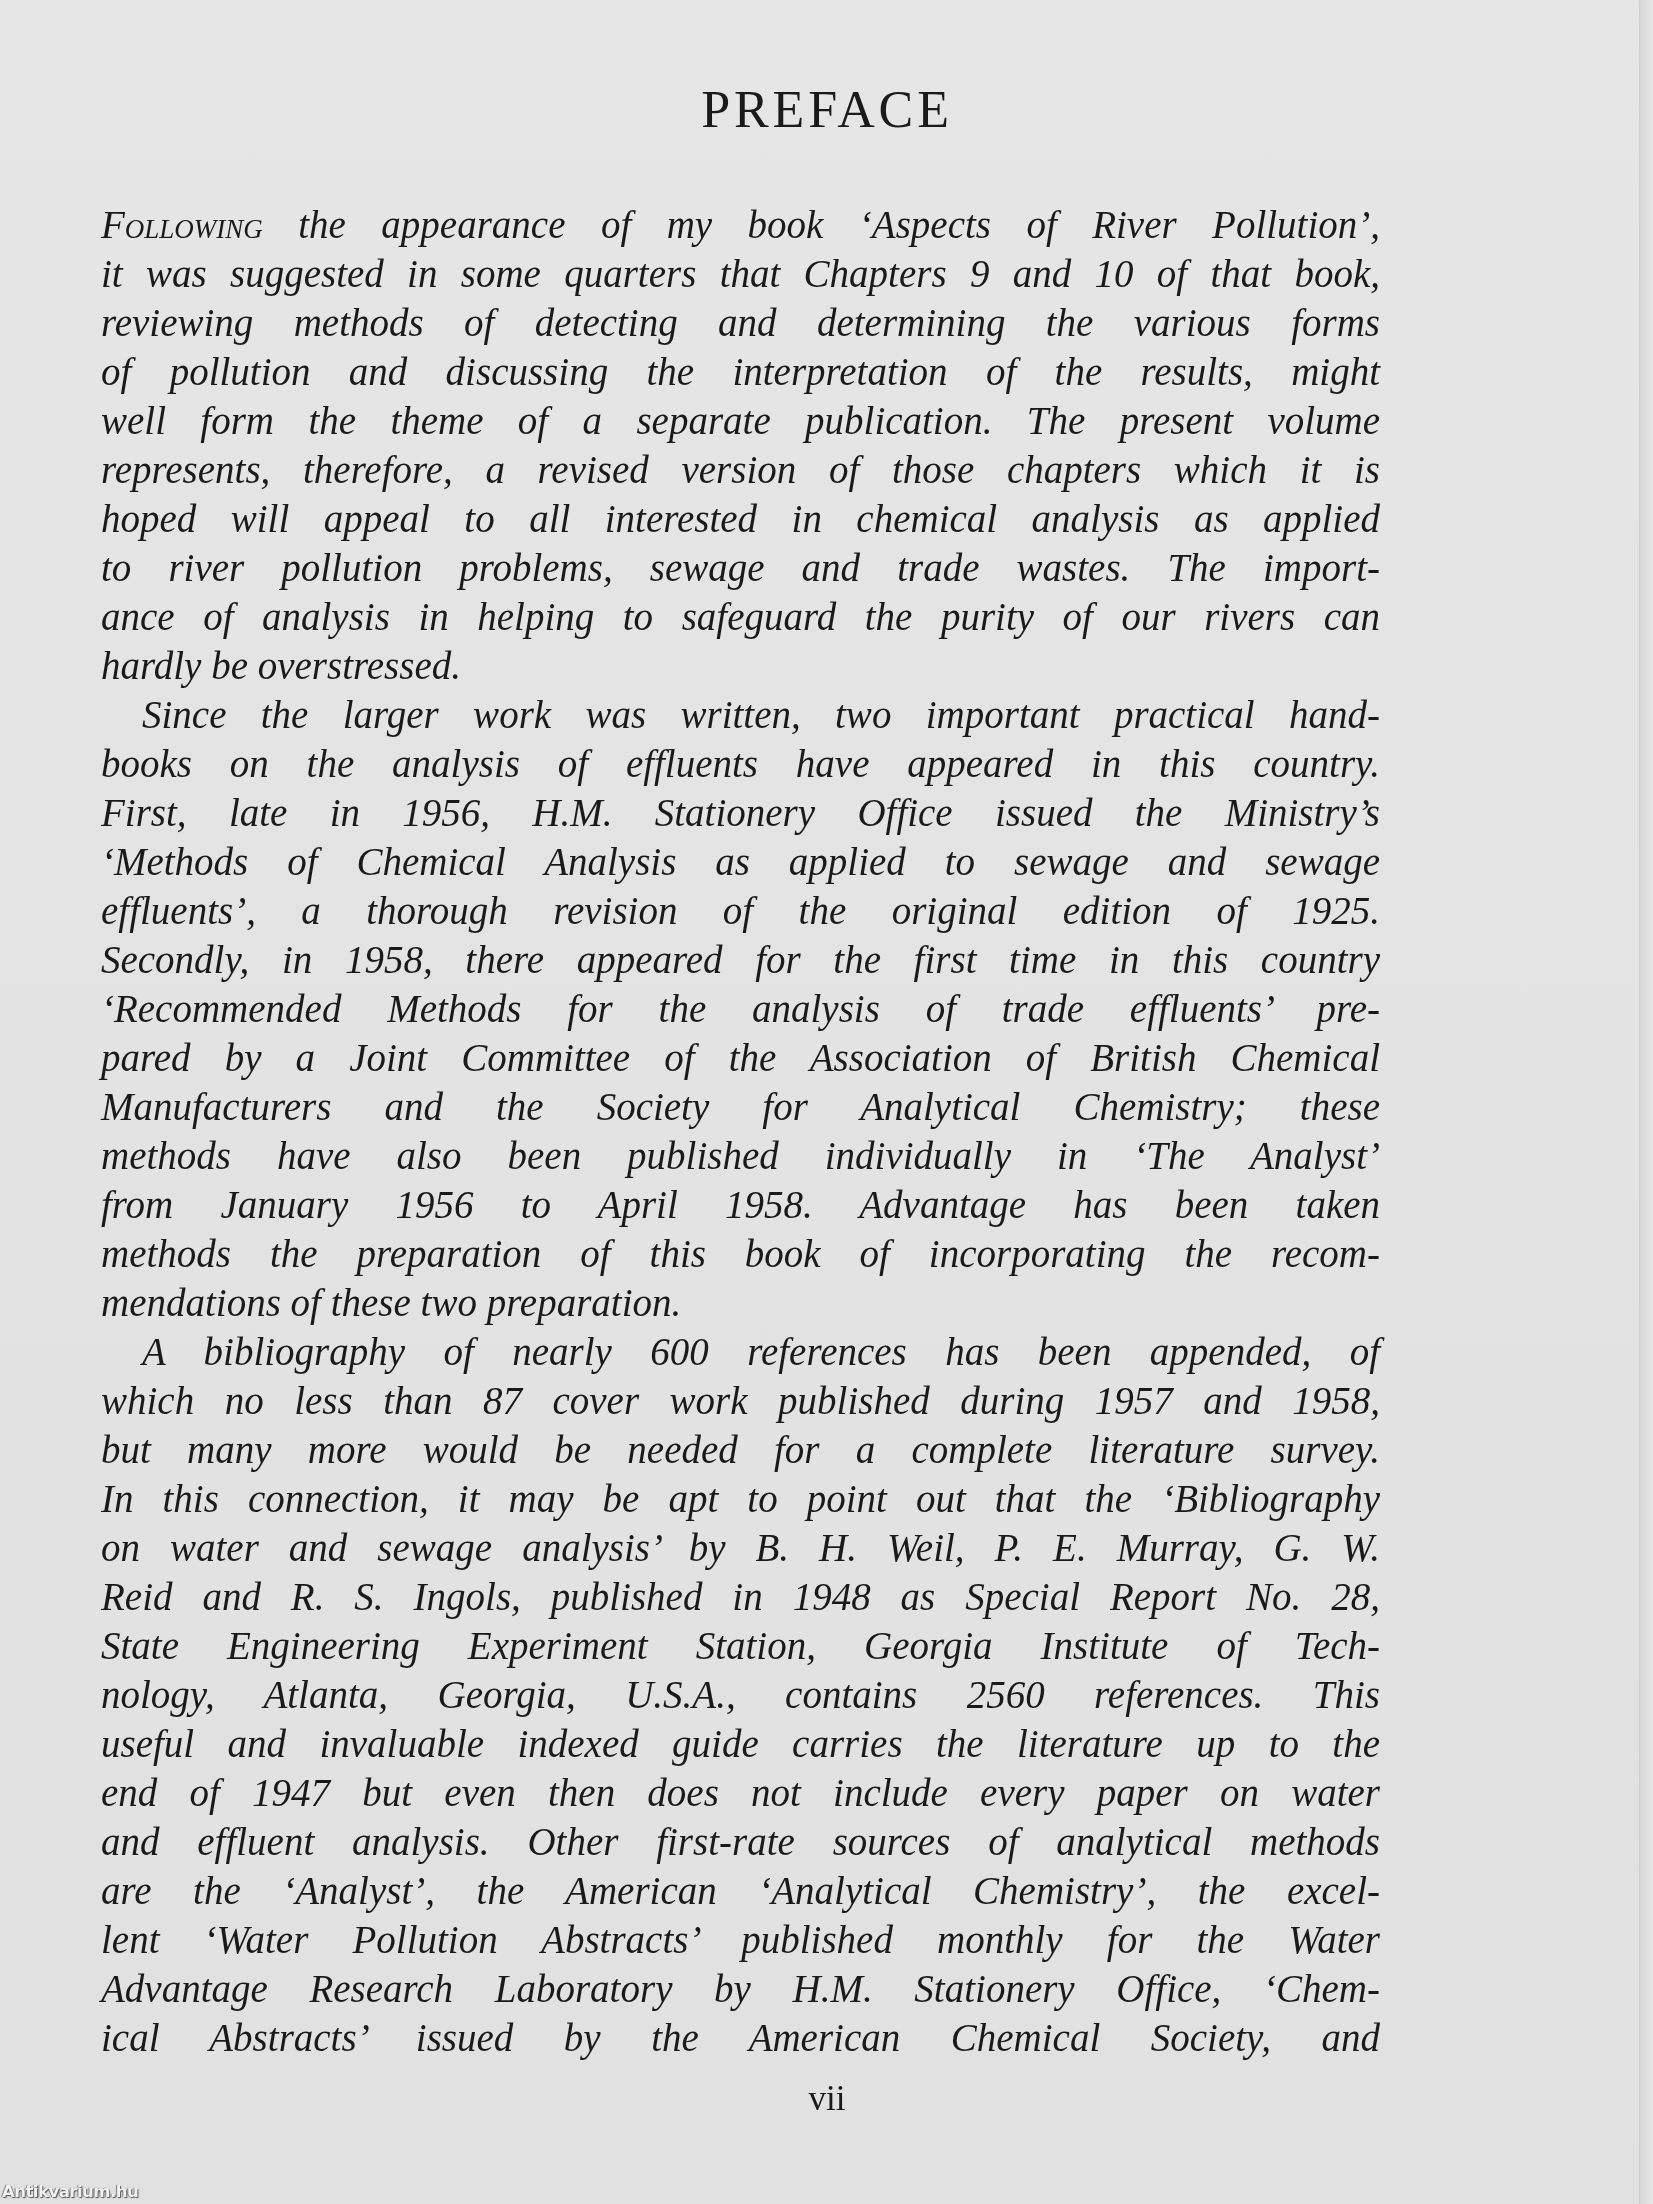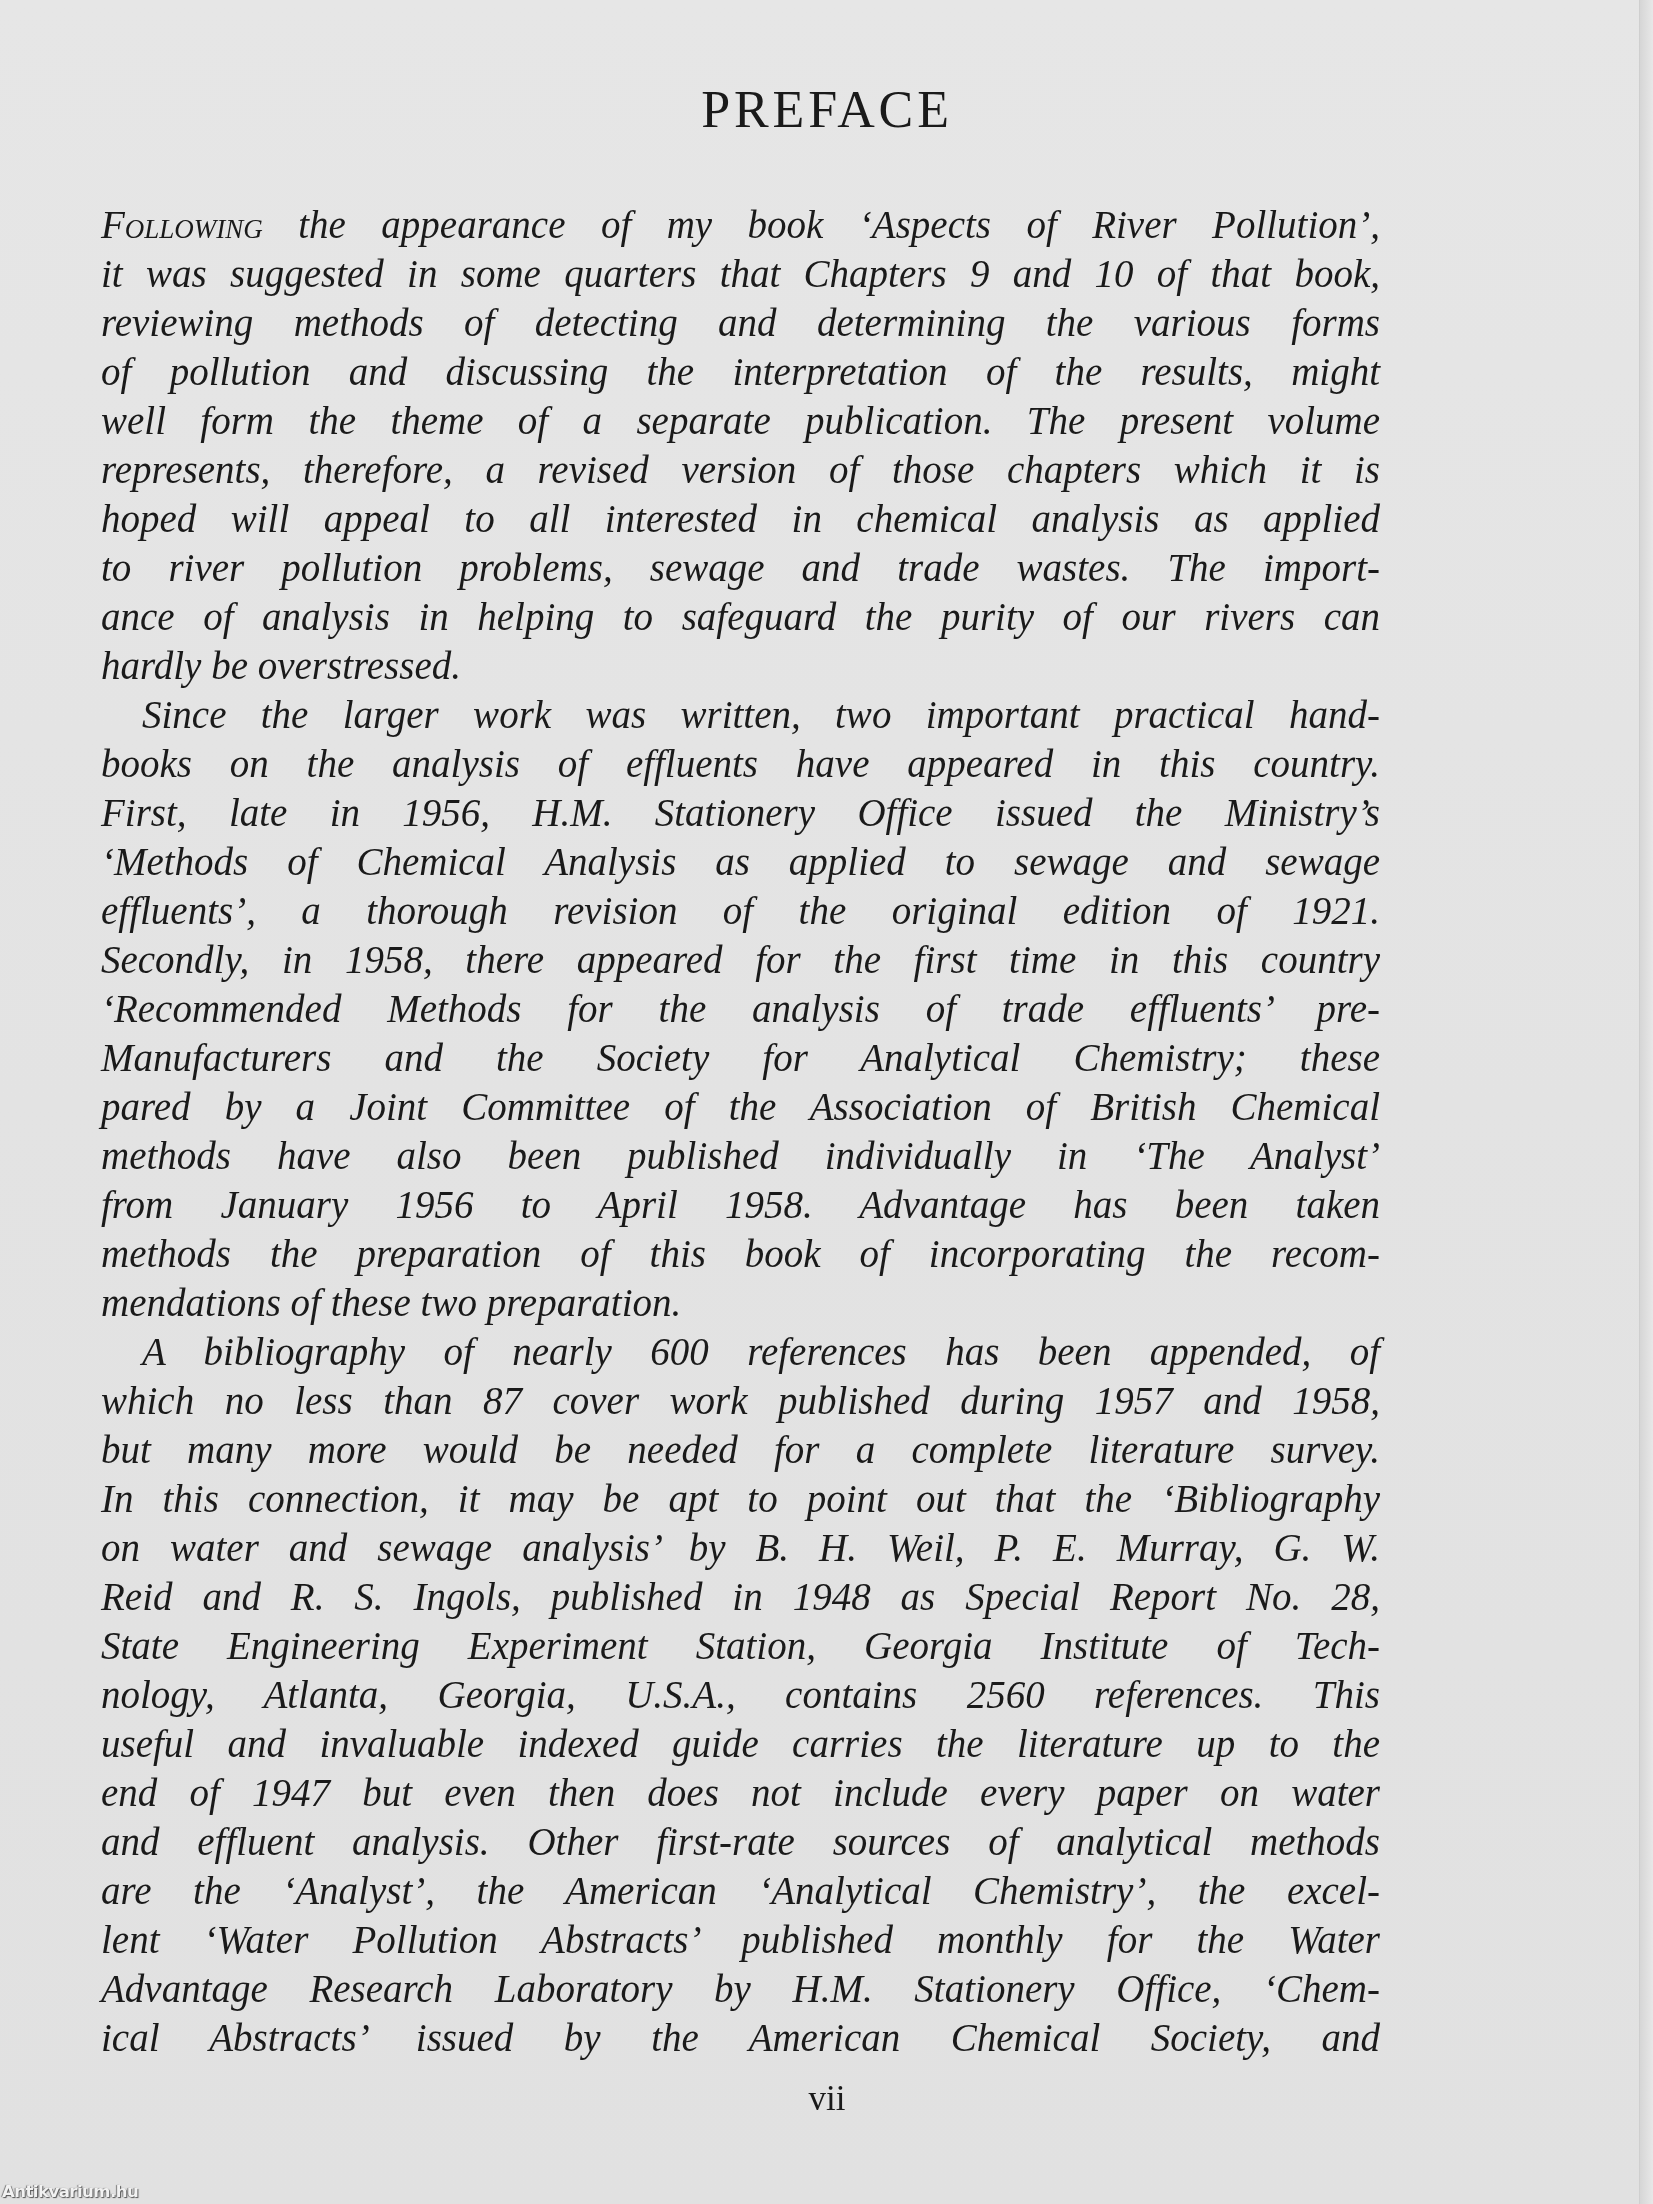--- a/index.html
+++ b/index.html
@@ -124,25 +124,25 @@
       <span class="line">to river pollution problems, sewage and trade wastes.   The import-</span>
       <span class="line">ance of analysis in helping to safeguard the purity of our rivers can</span>
       <span class="line last">hardly be overstressed.</span>
     </div>
 
     <div>
       <span class="line indent">Since the larger work was written, two important practical hand-</span>
       <span class="line">books on the analysis of effluents have appeared in this country.</span>
       <span class="line">First, late in 1956, H.M. Stationery Office issued the Ministry’s</span>
       <span class="line">‘Methods of Chemical Analysis as applied to sewage and sewage</span>
-      <span class="line">effluents’, a thorough revision of the original edition of 1921.</span>
+      <span class="line">effluents’, a thorough revision of the original edition of 1925.</span>
       <span class="line">Secondly, in 1958, there appeared for the first time in this country</span>
       <span class="line">‘Recommended Methods for the analysis of trade effluents’ pre-</span>
+      <span class="line">pared by a Joint Committee of the Association of British Chemical</span>
       <span class="line">Manufacturers and the Society for Analytical Chemistry; these</span>
-      <span class="line">pared by a Joint Committee of the Association of British Chemical</span>
       <span class="line">methods have also been published individually in ‘The Analyst’</span>
       <span class="line">from January 1956 to April 1958.  Advantage has been taken</span>
       <span class="line">methods the preparation of this book of incorporating the recom-</span>
       <span class="line last">mendations of these two preparation.</span>
     </div>
 
     <div>
       <span class="line indent">A bibliography of nearly 600 references has been appended, of</span>
       <span class="line">which no less than 87 cover work published during 1957 and 1958,</span>
       <span class="line">but many more would be needed for a complete literature survey.</span>

